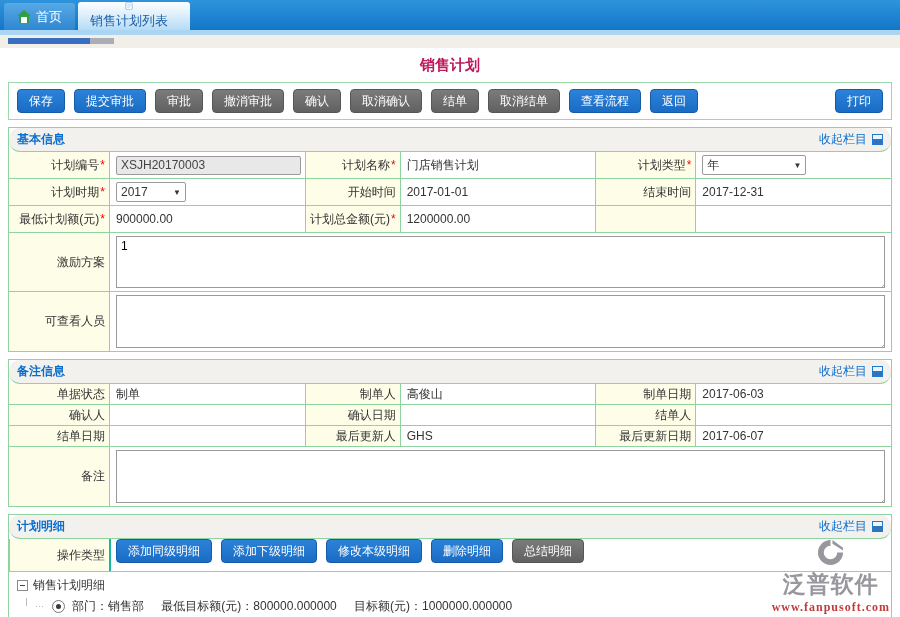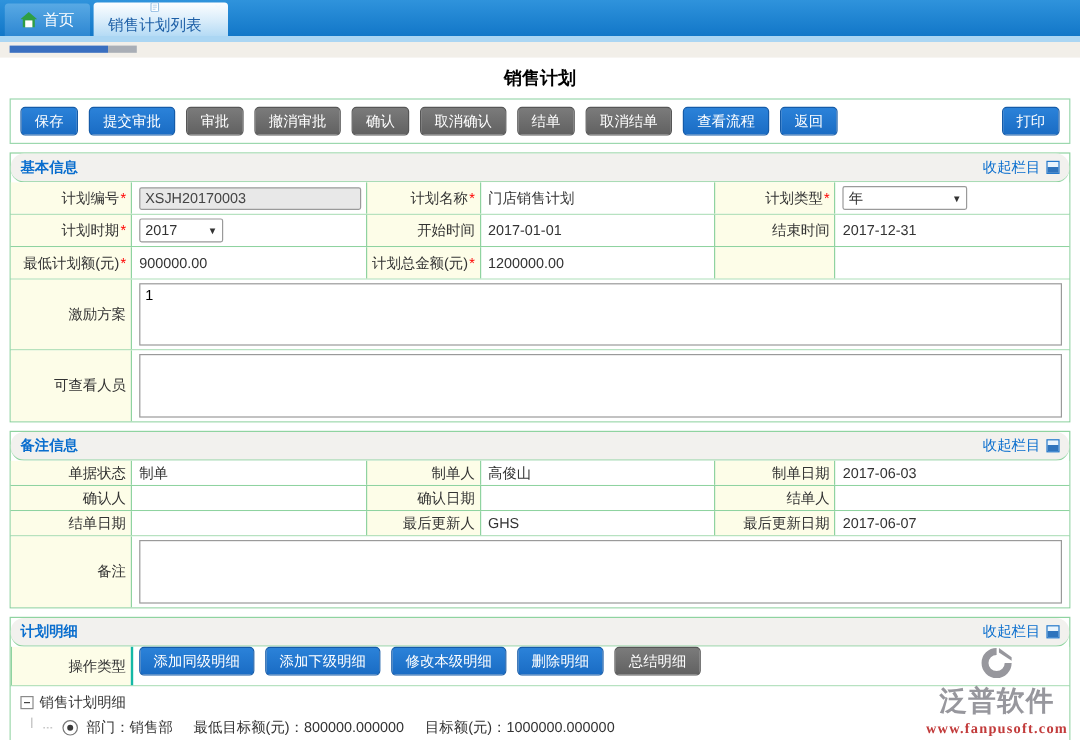--- a/index.html
+++ b/index.html
@@ -12,21 +12,21 @@
   .tab-home { height:27px; display:flex; align-items:center; gap:5px; padding:0 13px; border-radius:3px 3px 0 0;
     background:linear-gradient(#58a9e4,#2e87d2); color:#fff; font-size:13px; cursor:default; }
   .tab-active { position:relative; height:28px; display:flex; align-items:center; gap:2px; padding:0 22px 0 12px; margin-left:3px;
     border-radius:3px 3px 0 0; background:linear-gradient(#fdfeff 0%,#d8ecfa 55%,#b5dbf5 100%); color:#1d5fa6; font-size:13px;flex-direction:column; }
   .tab-close { position:absolute; top:0; right:5px; color:#f2f8fd; font-size:11px; line-height:11px; cursor:pointer; }
   .strip { height:5px; background:#abd6f3; }
   .scrollrow { height:13px; background:#f2efe9; position:relative; }
   .thumb-blue { position:absolute; left:8px; top:3px; width:82px; height:6px; background:#3a6fc0; }
   .thumb-gray { position:absolute; left:90px; top:3px; width:24px; height:6px; background:#a9aeb6; }
 
-  .page-title { text-align:center; font-weight:bold; font-size:15px; color:#000000; padding:8px 0 7px; }
+  .page-title { text-align:center; font-weight:bold; font-size:15px; color:#be185d; padding:8px 0 7px; }
 
   
   .toolbar { margin:0 8px; border:1px solid #9cd8ae; padding:6px 8px; display:flex; align-items:center; }
   .btn { height:24px; padding:0 11px; margin-right:9px; border-radius:4px; color:#fff; font-size:12px;
     font-family:inherit; cursor:pointer; }
   .btn.primary { background:linear-gradient(#2b82d9,#1a6cc4); border:1px solid #155ba8; }
   .btn.disabled { background:linear-gradient(#7b7b7b,#616161); border:1px solid #565656; }
   .btn.print { margin:0 0 0 auto; }
 
   

